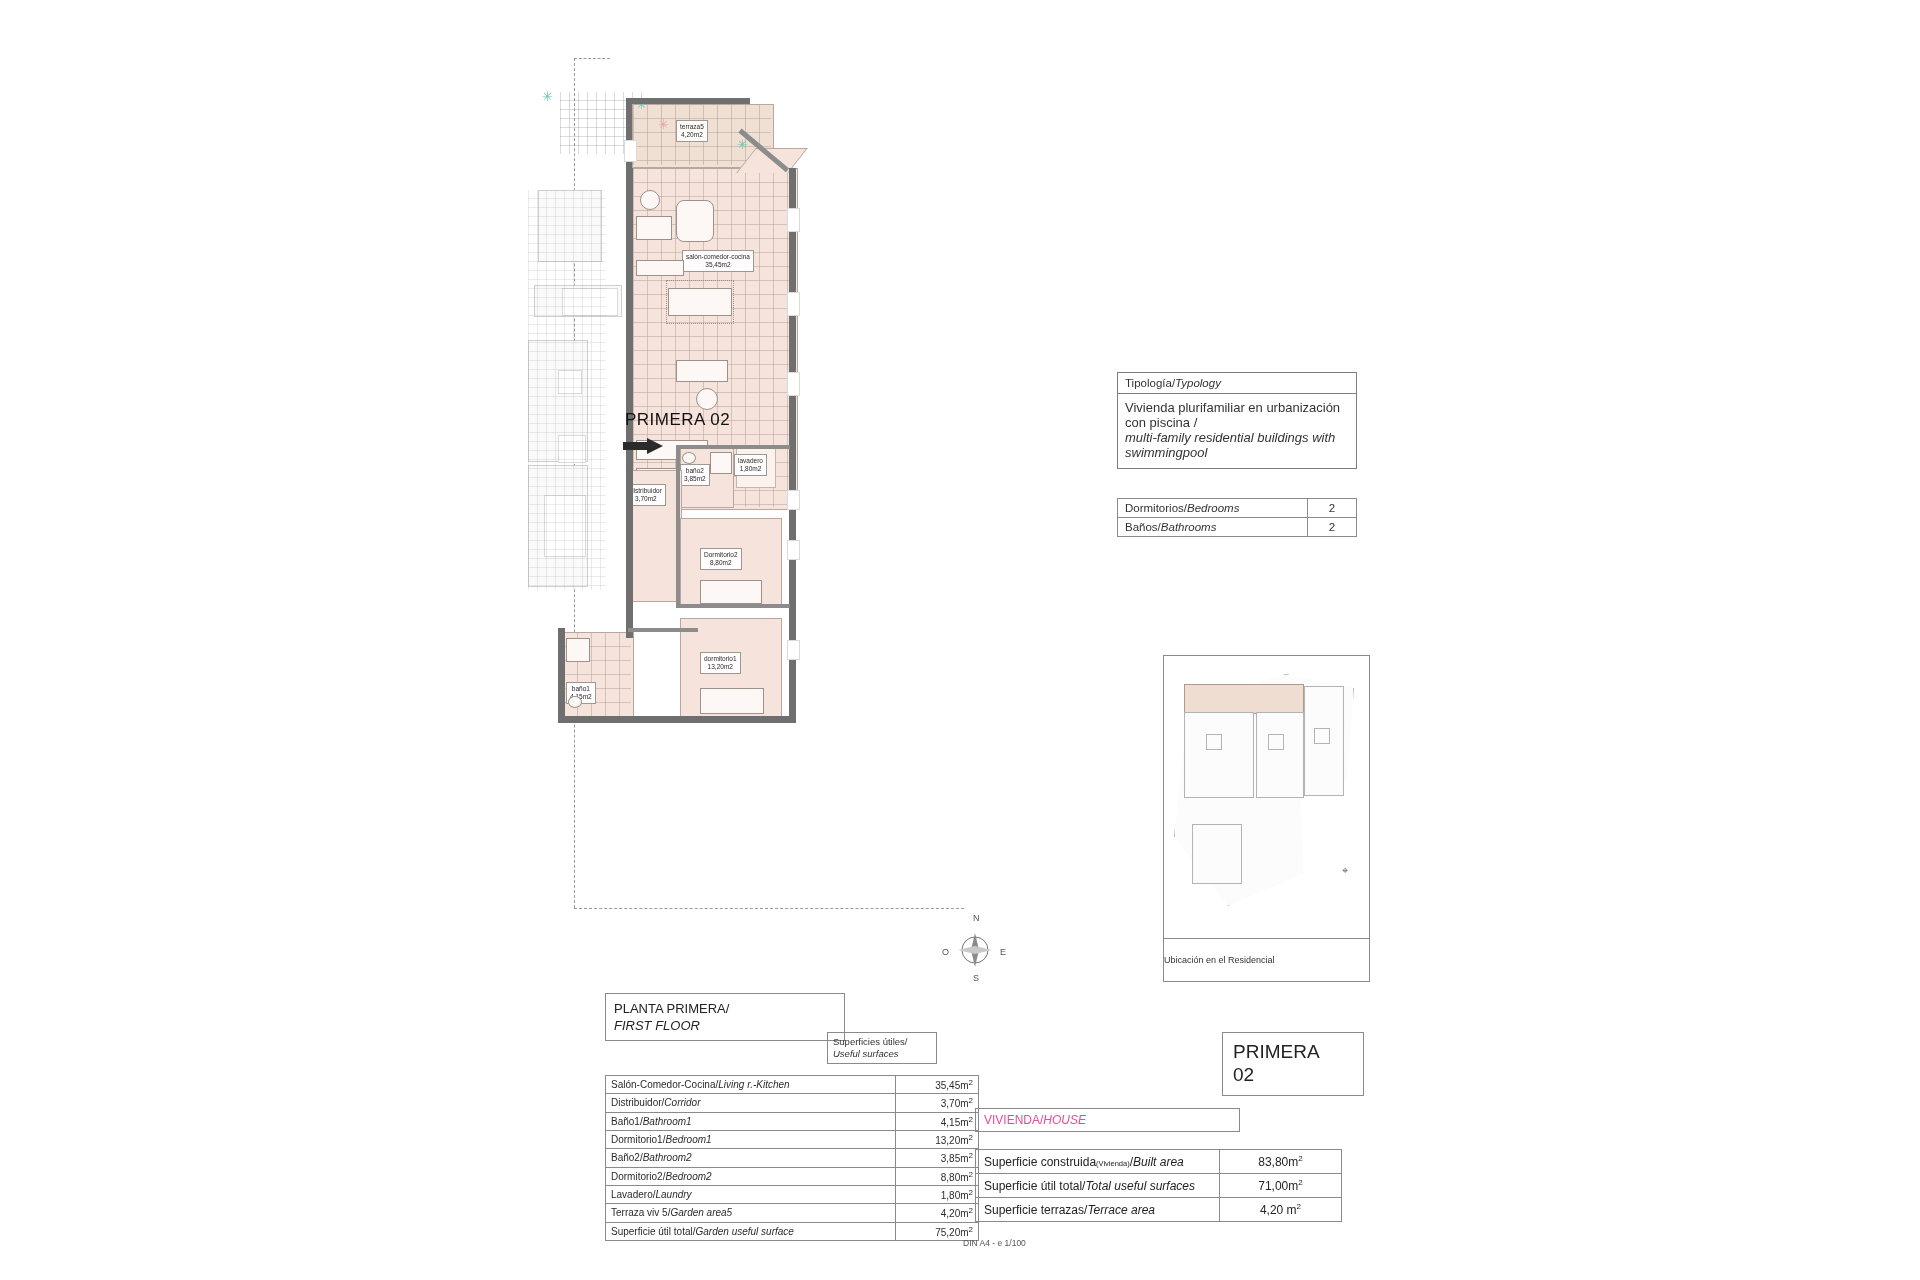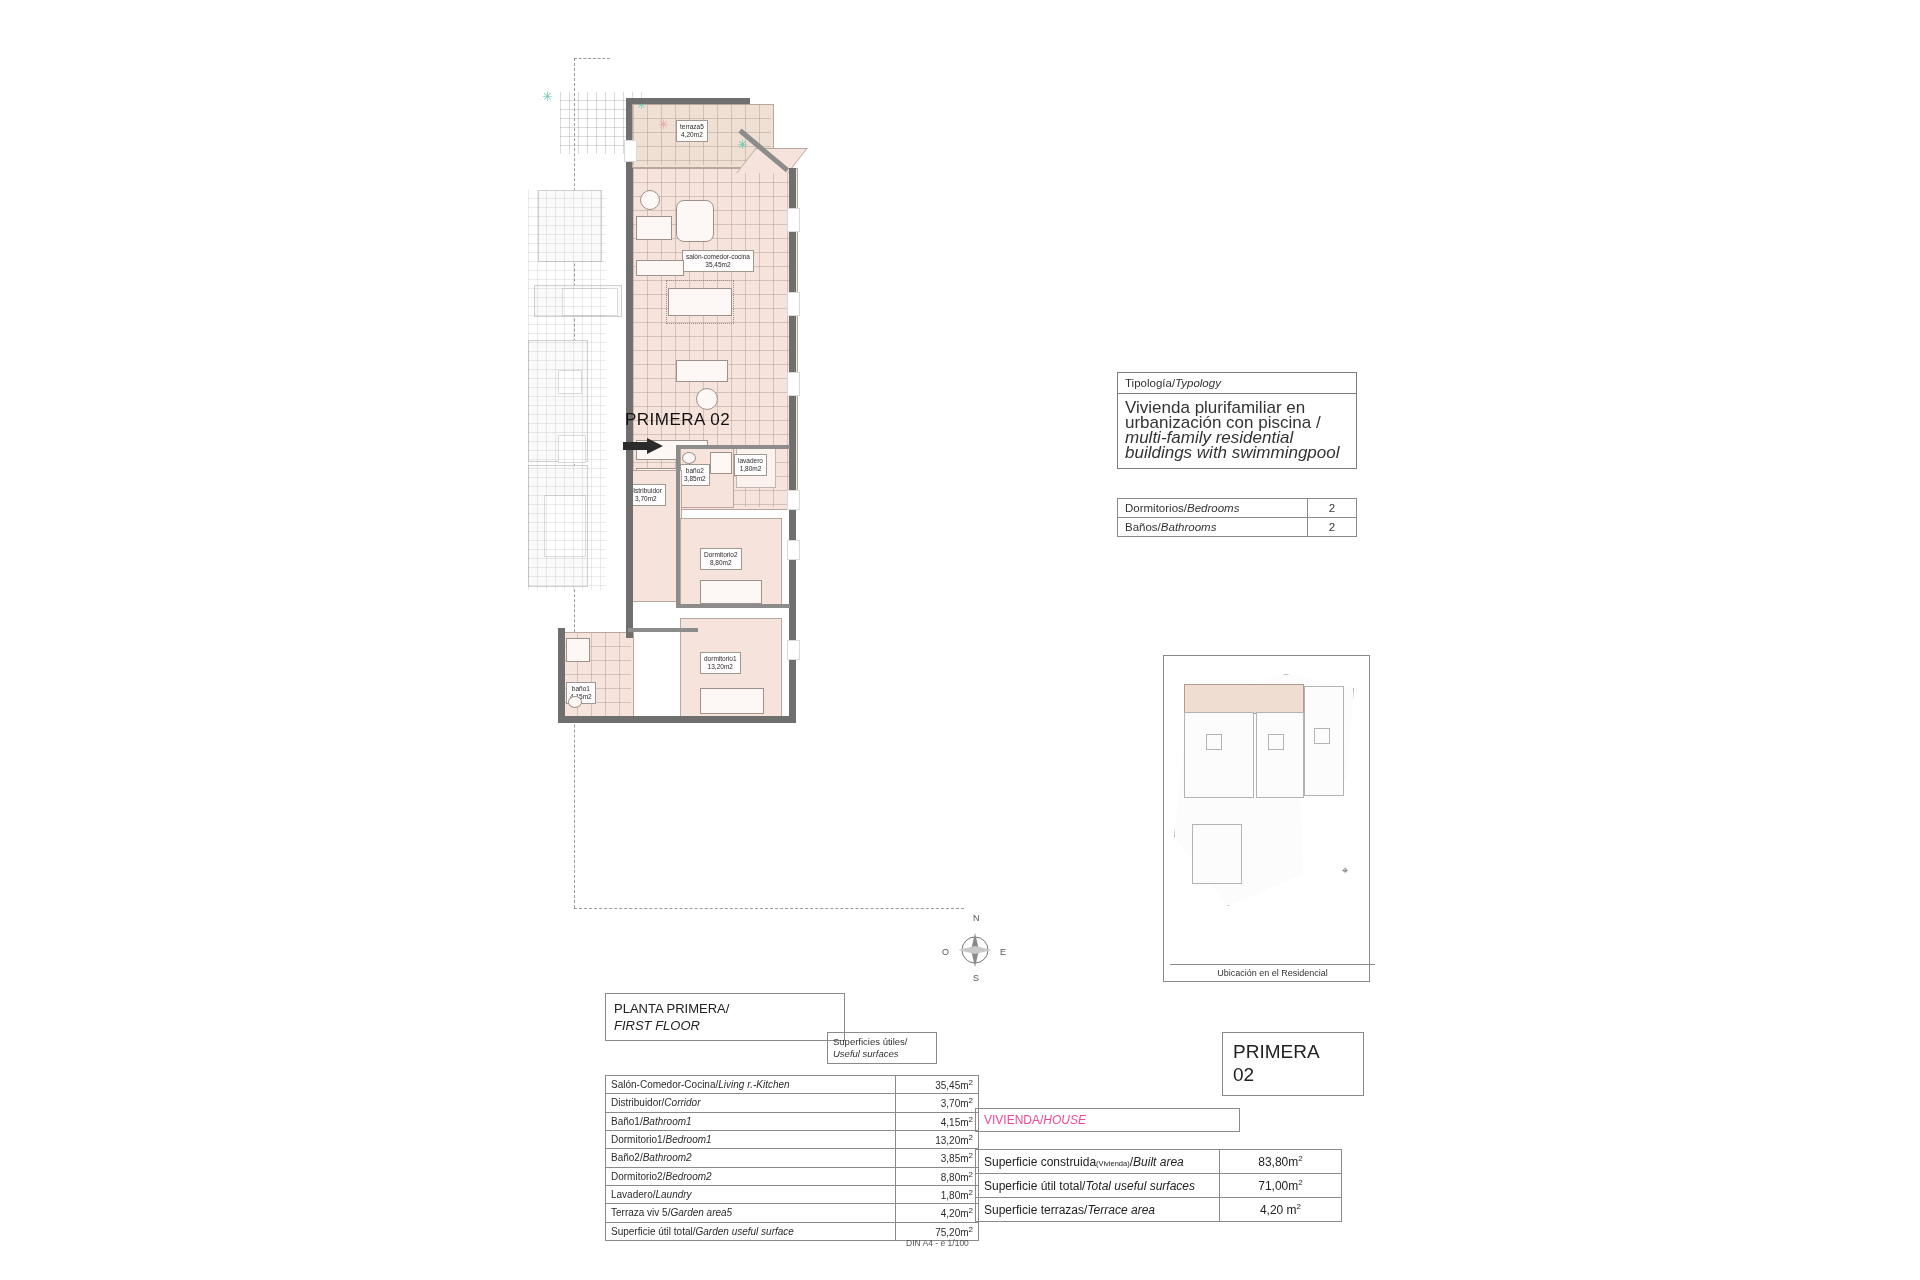--- a/index.html
+++ b/index.html
@@ -55,48 +55,48 @@
   
   #plan-title{left:625px;top:410px;font-size:17px;letter-spacing:.5px;color:#111;}
   #plan-arrow{left:623px;top:438px;width:40px;height:16px;}
 
   
   #typology{left:1117px;top:372px;width:240px;}
   #typology .hdr{
     border:1px solid #7d7d7d;border-bottom:none;padding:4px 7px;font-size:11.5px;color:#333;
   }
   #typology .body{
-    border:1px solid #7d7d7d;padding:6px 7px 8px 7px;font-size:17px;line-height:15px;color:#333;
+    border:1px solid #7d7d7d;padding:6px 7px 8px 7px;font-size:13px;line-height:15px;color:#333;
   }
   #rooms-table{left:1117px;top:498px;width:240px;border-collapse:collapse;}
   #rooms-table td{
     border:1px solid #8a8a8a;font-size:11.5px;padding:3px 7px;color:#333;
   }
   #rooms-table td.num{width:34px;text-align:center;}
   .it{font-style:italic;}
 
   
   #locmap{left:1163px;top:655px;width:205px;height:325px;border:1px solid #8a8a8a;background:#fff;}
   #locmap .cap{
-    position:absolute;left:6px;bottom:0;width:100%;
-    border-top:1px solid #8a8a8a;font-size:9px;text-align:center;padding:3px 0;color:#333;
+    position:absolute;left:0;bottom:0;width:100%;
+    border-top:1px solid #8a8a8a;font-size:9px;padding:16px 0;color:#333;
   }
   .poly{position:absolute;border:1px solid #b4b4b4;background:#fcfcfc;}
   .poly-hl{position:absolute;border:1px solid #b09a90;background:#f0ddd2;}
 
   
   #compass{left:940px;top:915px;width:70px;height:70px;color:#555;font-size:9px;}
 
   
   #floor-title{left:605px;top:993px;width:222px;border:1px solid #8a8a8a;padding:6px 8px;font-size:13px;line-height:17px;color:#222;}
   #useful-hdr{left:827px;top:1032px;width:98px;border:1px solid #8a8a8a;padding:3px 5px;font-size:9.5px;line-height:12px;color:#333;}
   #surf-table{left:605px;top:1075px;width:374px;border-collapse:collapse;}
   #surf-table td{border:1px solid #8a8a8a;font-size:10px;padding:2px 5px;color:#2b2b2b;}
   #surf-table td.v{width:72px;text-align:right;}
-  #scale{left:906px;top:1238px;font-size:8.5px;color:#555;}
+  #scale{left:963px;top:1238px;font-size:8.5px;color:#555;}
 
   
   #primera-box{left:1222px;top:1032px;width:120px;border:1px solid #8a8a8a;padding:7px 10px 9px 10px;font-size:19px;line-height:23px;color:#222;}
   #vivienda-box{left:975px;top:1108px;width:247px;border:1px solid #8a8a8a;padding:4px 8px;font-size:12px;color:#ec4899;}
   #totals-table{left:975px;top:1149px;width:367px;border-collapse:collapse;}
   #totals-table td{border:1px solid #8a8a8a;font-size:12px;padding:4px 8px;color:#222;}
   #totals-table td.v{width:105px;text-align:center;}
   .sup{font-size:8px;vertical-align:super;}
   .tiny{font-size:7.5px;}
 </style>

